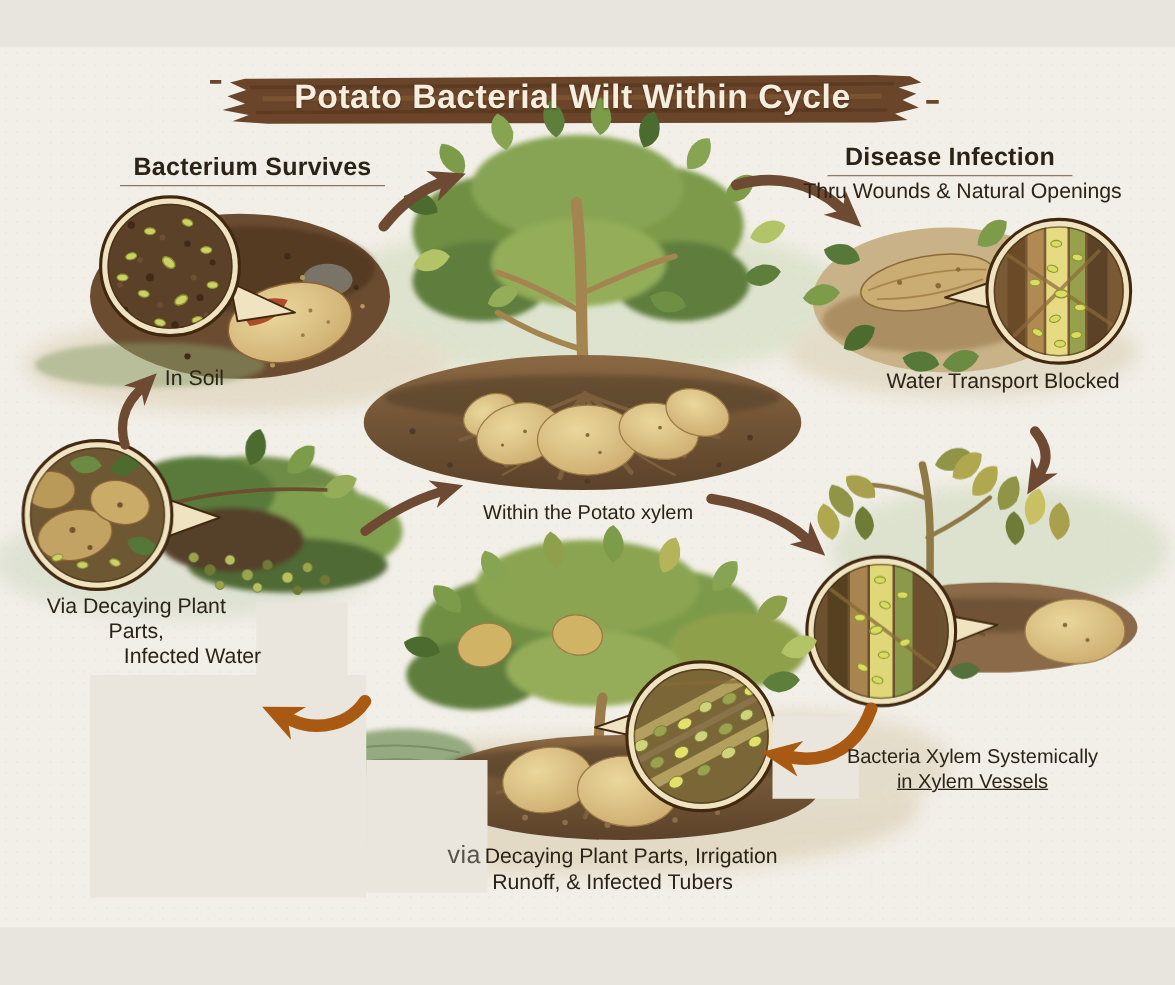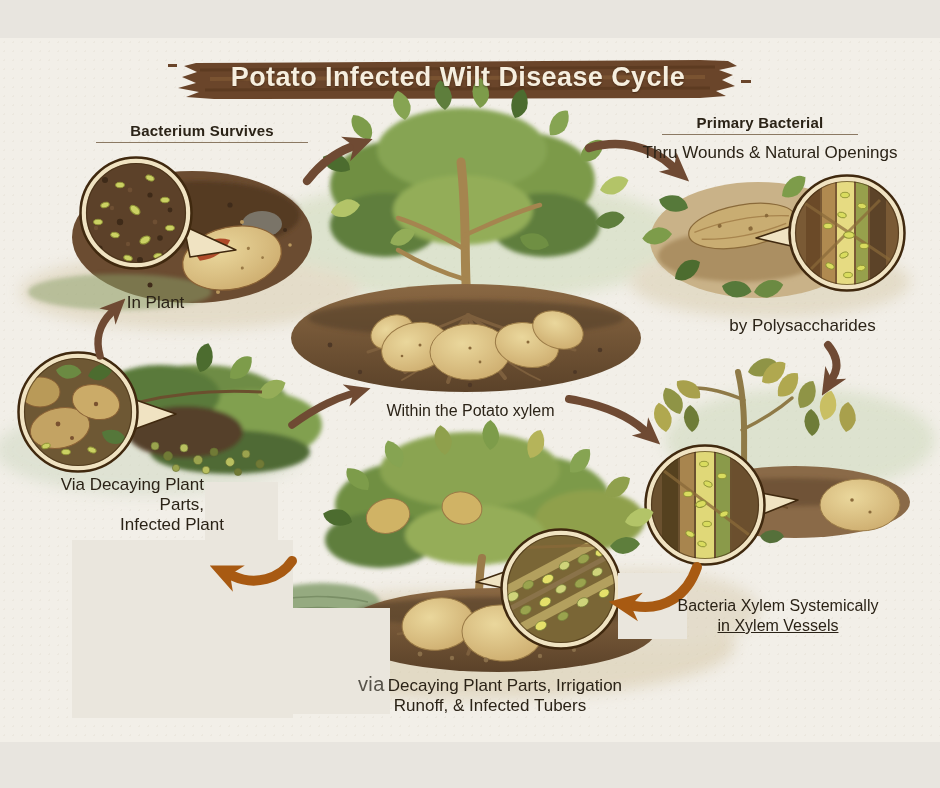--- a/index.html
+++ b/index.html
@@ -7,26 +7,26 @@
          font-family:"Liberation Sans",sans-serif;background:#e8e5df;}
   .band{position:absolute;left:0;width:940px;background:#e8e5df;}
   .band.top{top:0;height:38px;}
   .band.bottom{top:742px;height:46px;}
   .art{position:absolute;left:0;top:38px;width:940px;height:704px;background:#f2efe8;}
   .art .texture{position:absolute;inset:0;
      background-image:radial-gradient(#ddd6c8 1px, transparent 1px);
      background-size:9px 9px;opacity:.28;pointer-events:none;}
   svg.scene{position:absolute;left:0;top:0;width:940px;height:788px;display:block;}
   .lbl{position:absolute;color:#2b2317;text-align:center;line-height:1.2;}
-  .hd{font-weight:bold;font-size:15px;letter-spacing:.2px;border-bottom:1.5px solid #8b7963;padding-bottom:2px;}
+  .hd{font-weight:bold;font-size:20px;letter-spacing:.2px;border-bottom:1.5px solid #8b7963;padding-bottom:2px;}
   .hd.sm{font-size:20px;}
   .hd.nolin{border-bottom:none;}
   .sub{font-size:17px;}
   .sub.sm{font-size:16px;}
-  .left-align{text-align:right;}
+  .left-align{text-align:center;}
   .banner-text{position:absolute;left:180px;top:62px;width:556px;text-align:center;
      font-size:27px;font-weight:bold;color:#f6efdf;letter-spacing:.4px;
      text-shadow:0 1px 2px rgba(40,20,5,.55);}
   .via-word{font-size:20px;color:#57534a;letter-spacing:.4px;padding-right:3px;}
 </style>
 </head>
 <body>
 
 <div class="stage">
   <div class="band top"></div>
@@ -455,32 +455,32 @@
       <rect x="293" y="608" width="97" height="106"></rect>
       <rect x="618" y="573" width="69" height="66"></rect>
     </g>
 
     <g stroke="#a85a12" fill="none" stroke-linecap="round">
       <path d="M697,567 C687,596 664,611 634,606" stroke-width="10" marker-end="url(#ahO)"></path>
       <path d="M292,561 C280,579 255,586 233,576" stroke-width="10" marker-end="url(#ahO)"></path>
     </g>
   </svg>
 
-  <div class="banner-text">Potato Infected Wilt Disease Cycle</div>
+  <div class="banner-text">Potato Bacterial Wilt Within Cycle</div>
 
   <div class="lbl hd" style="left:96px;top:122px;width:212px;">Bacterium Survives</div>
-  <div class="lbl sub" style="left:98px;top:293px;width:115px;">In Plant</div>
-
-  <div class="lbl hd" style="left:662px;top:114px;width:196px;">Primary Bacterial</div>
+  <div class="lbl sub" style="left:98px;top:293px;width:115px;">In Soil</div>
+
+  <div class="lbl hd" style="left:662px;top:114px;width:196px;">Disease Infection</div>
   <div class="lbl sub" style="left:620px;top:143px;width:300px;">Thru Wounds &amp; Natural Openings</div>
-  <div class="lbl sub" style="left:695px;top:316px;width:215px;">by Polysaccharides</div>
+  <div class="lbl sub" style="left:695px;top:295px;width:215px;">Water Transport Blocked</div>
 
   <div class="lbl sub sm" style="left:368px;top:401px;width:205px;">Within the Potato xylem</div>
 
   <div class="lbl sub left-align" style="left:14px;top:475px;width:190px;">Via Decaying Plant Parts,</div>
-  <div class="lbl sub left-align" style="left:84px;top:515px;width:140px;">Infected Plant</div>
+  <div class="lbl sub left-align" style="left:84px;top:515px;width:140px;">Infected Water</div>
 
   <div class="lbl sub sm" style="left:662px;top:596px;width:232px;">Bacteria Xylem Systemically</div>
   <div class="lbl sub sm" style="left:662px;top:616px;width:232px;text-decoration:underline;">in Xylem Vessels</div>
 
   <div class="lbl sub" style="left:330px;top:696px;width:320px;">Runoff, &amp; Infected Tubers</div>
   <div class="lbl sub" style="left:330px;top:672px;width:320px;"><span class="via-word">via</span><span>Decaying Plant Parts, Irrigation</span></div>
 </div>
 
 </body></html>

